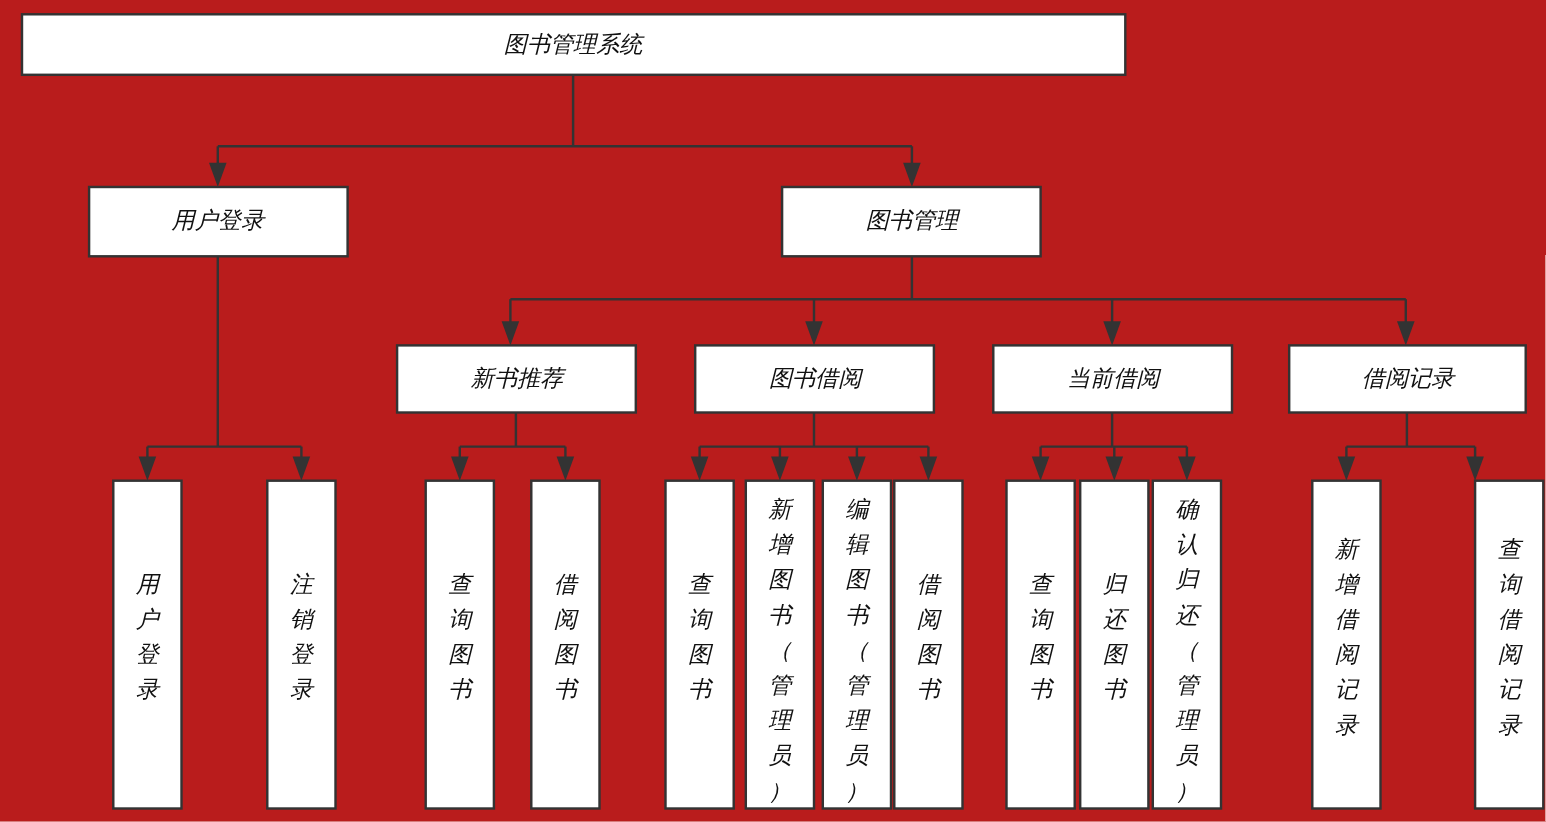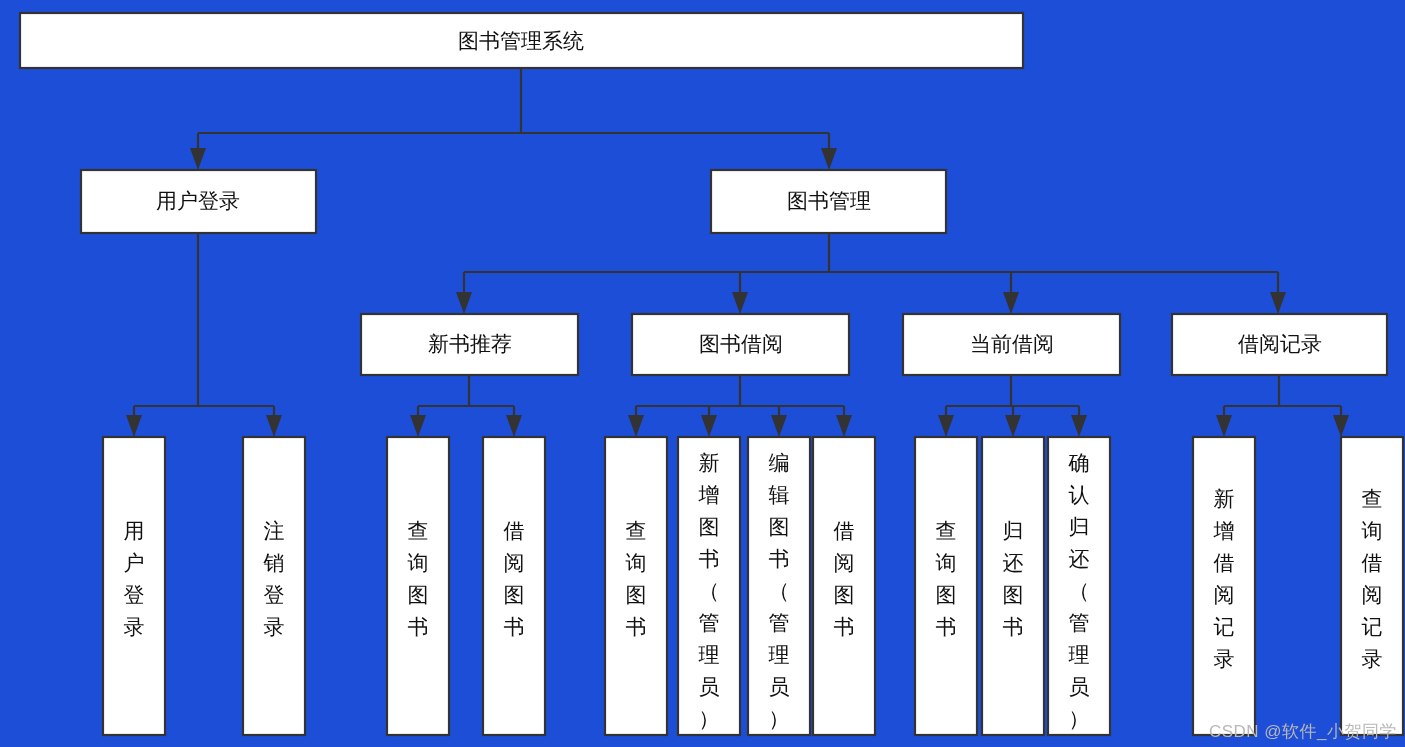--- a/index.html
+++ b/index.html
@@ -7,22 +7,23 @@
     padding: 0;
     background: #ffffff;
   }
   body {
     font-family: "Liberation Sans", "DejaVu Sans", sans-serif;
   }
   #diagram-root {
     position: relative;
     width: 1405px;
     height: 747px;
-    background: #1d4ed8;
+    background: #b91c1c;
     overflow: hidden;
+    font-style: italic;
   }
   svg.flow {
     position: absolute;
     left: 0;
     top: 0;
     width: 1405px;
     height: 747px;
   }
   .node-box {
     fill: #ffffff;
@@ -231,15 +232,14 @@
       </g>
 
       <g>
         <rect class="node-box" x="1341" y="437" width="62" height="298"></rect>
         <text class="node-label-vert" x="1341" y="586"><tspan x="1372" y="506">查</tspan><tspan x="1372" y="538">询</tspan><tspan x="1372" y="570">借</tspan><tspan x="1372" y="602">阅</tspan><tspan x="1372" y="634">记</tspan><tspan x="1372" y="666">录</tspan></text>
       </g>
 
     </g>
   </svg>
 
-  <div class="watermark">CSDN @软件_小贺同学</div>
 
 </div>
 
 </body></html>

